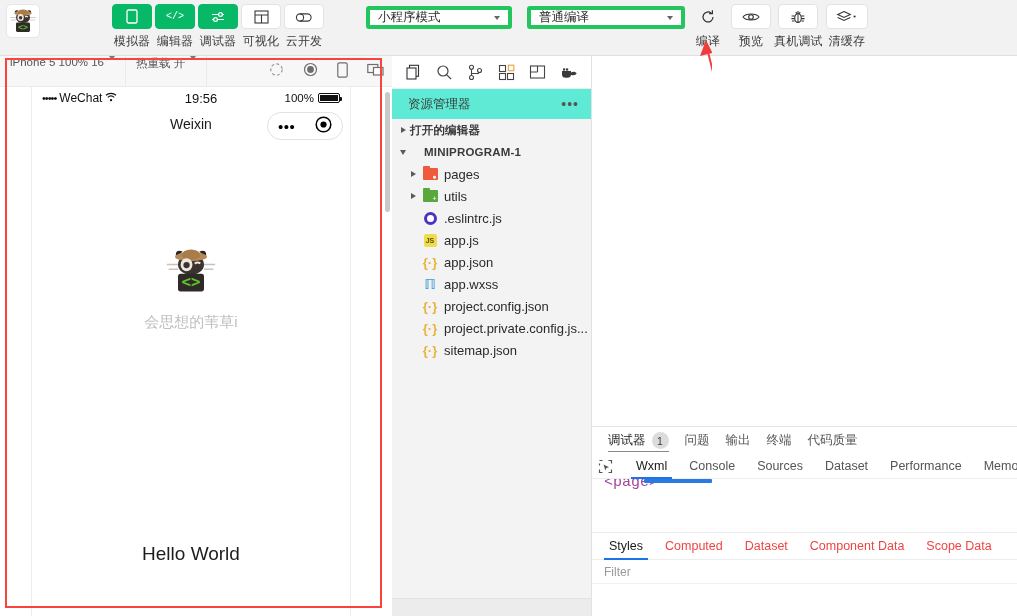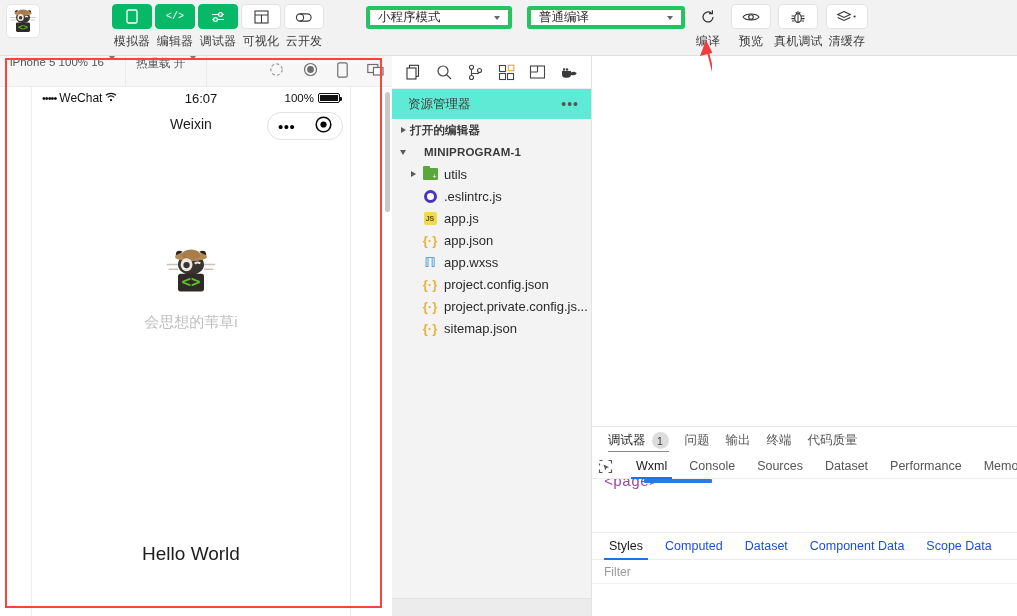--- a/index.html
+++ b/index.html
@@ -240,21 +240,21 @@
     position: absolute; left: 52px; top: 0px; width: 68px; height: 4px;
     background: #2a7ae4; border-radius: 1px;
   }
   .dt-gap { height: 40px; border-bottom: 1px solid #ebebeb; }
   .style-tabs {
     height: 27px; display: flex; align-items: center; padding-left: 6px;
     border-bottom: 1px solid #ededed;
   }
   .st-tab {
     padding: 0 11px; height: 27px; display: flex; align-items: center;
-    font-size: 12.5px; color: #1d4ed8; position: relative;
+    font-size: 12.5px; color: #ef4444; position: relative;
   }
   .st-tab.active { color: #1a1a1a; }
   .st-tab.active:after {
     content: ''; position: absolute; left: 6px; right: 6px; bottom: 0;
     height: 2px; background: #1a73e8;
   }
   .filter-row {
     height: 24px; display: flex; align-items: center; padding-left: 12px;
     font-size: 12px; color: #9a9a9a; border-bottom: 1px solid #f0f0f0;
   }
@@ -434,21 +434,21 @@
           <span class="sb-dots">•••••</span>
           <span>WeChat</span>
           <span>
             <svg width="12" height="10" viewBox="0 0 12 10">
               <path d="M1 3.3a7.5 7.5 0 0 1 10 0" fill="none" stroke="#111" stroke-width="1.2"></path>
               <path d="M2.8 5.4a4.8 4.8 0 0 1 6.4 0" fill="none" stroke="#111" stroke-width="1.2"></path>
               <circle cx="6" cy="8.1" r="1.2" fill="#111"></circle>
             </svg>
           </span>
         </div>
-        <div class="sb-time">16:07</div>
+        <div class="sb-time">19:56</div>
         <div class="sb-right">
           <span>100%</span>
           <span class="batt">
               <i></i>
             </span>
         </div>
       </div>
 
       <div class="nav-bar">
         <div class="nav-title">Weixin</div>
@@ -552,20 +552,31 @@
 
     <div class="tree-row" style="padding-left:4px;gap:14px;">
       <span class="tw open">
           <i></i>
         </span>
       <span class="sect-label">MINIPROGRAM-1</span>
     </div>
 
     <div>
 
+      <div class="tree-row" style="padding-left:14px;">
+        <span class="tw">
+            <i></i>
+          </span>
+        <span class="f-ico">
+          <span class="folder orange">
+              <span>●</span>
+            </span>
+        </span>
+        <span class="t-name">pages</span>
+      </div>
 
       <div class="tree-row" style="padding-left:14px;">
         <span class="tw">
             <i></i>
           </span>
         <span class="f-ico">
           <span class="folder green">
               <span>+</span>
             </span>
         </span>

